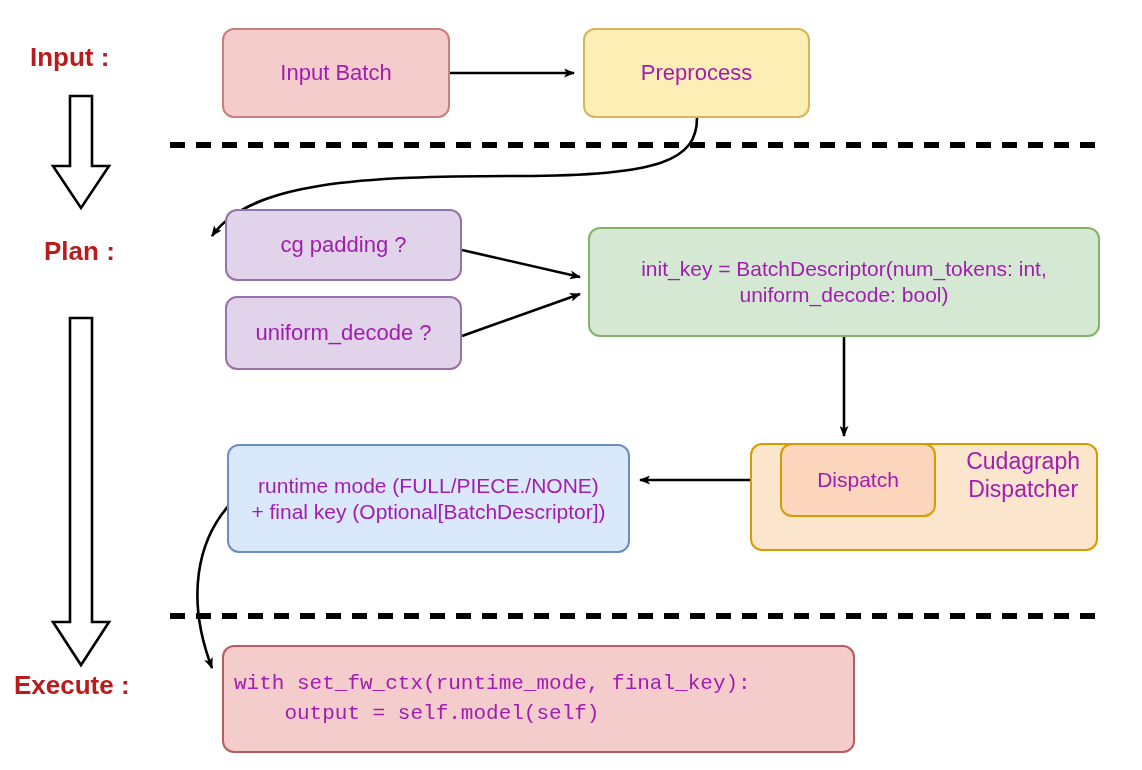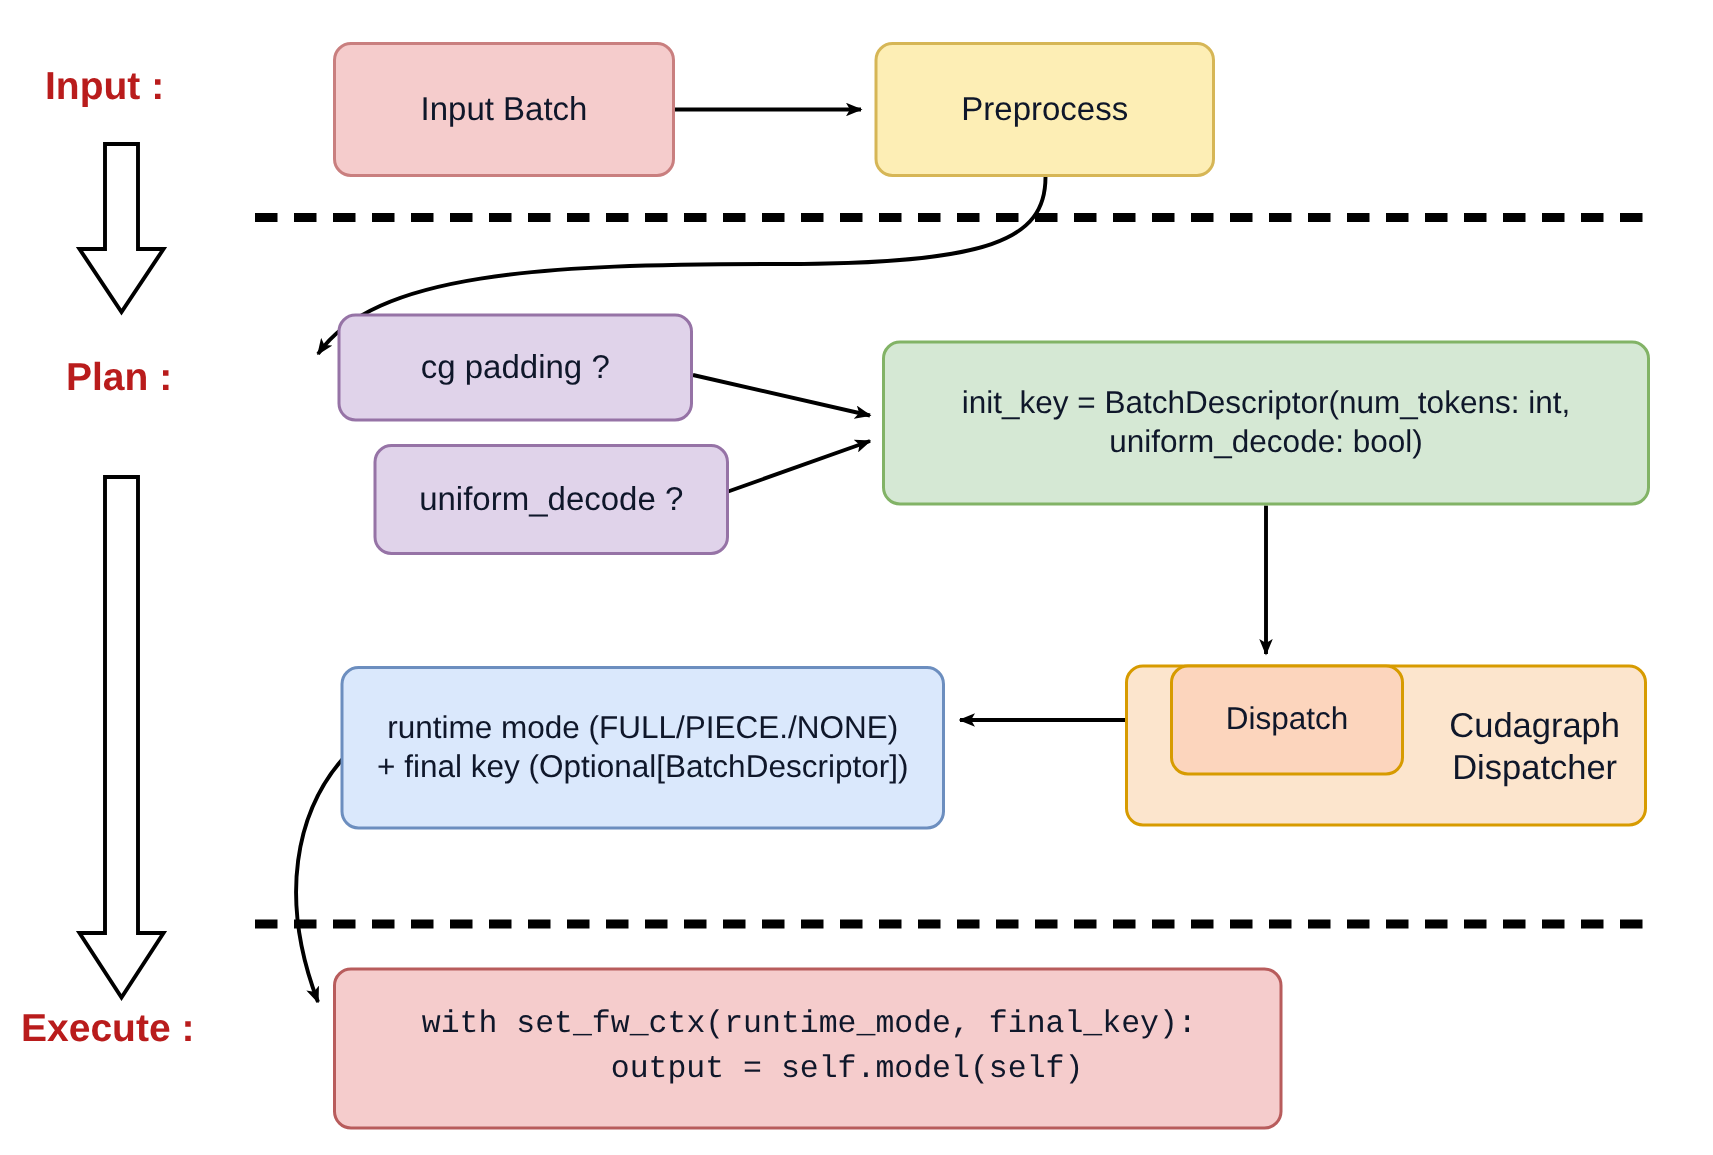--- a/index.html
+++ b/index.html
@@ -35,21 +35,21 @@
     position: absolute;
     box-sizing: border-box;
     border-radius: 12px;
     border-width: 2px;
     border-style: solid;
     display: flex;
     align-items: center;
     justify-content: center;
     text-align: center;
     font-size: 22px;
-    color: #0f172a;
+    color: #a21caf;
     line-height: 1.22;
     padding: 2px 8px;
   }
   .node .lines { width: 100%; }
   .node .lines span { display: block; }
 
   .n-input-batch {
     background: #f5cccc;
     border-color: #c97f7f;
   }
@@ -63,21 +63,21 @@
     border-color: #9673a6;
   }
   .n-green {
     background: #d5e8d4;
     border-color: #82b366;
     font-size: 21px;
   }
   .n-dispatcher-outer {
     background: #fce5cd;
     border-color: #d79b00;
-    align-items: center;
+    align-items: flex-start;
     justify-content: flex-end;
     padding-right: 16px;
     font-size: 23px;
   }
   .n-dispatch-inner {
     background: #fcd5bd;
     border-color: #d79b00;
     font-size: 21px;
   }
   .n-blue {
@@ -167,21 +167,21 @@
       <span>Preprocess</span>
     </div>
   </div>
 
   <div class="node n-purple" style="left:225px; top:209px; width:237px; height:72px;">
     <div class="lines">
       <span>cg padding ?</span>
     </div>
   </div>
 
-  <div class="node n-purple" style="left:225px; top:296px; width:237px; height:74px;margin-left:24px;">
+  <div class="node n-purple" style="left:225px; top:296px; width:237px; height:74px;">
     <div class="lines">
       <span>uniform_decode ?</span>
     </div>
   </div>
 
   <div class="node n-green" style="left:588px; top:227px; width:512px; height:110px;">
     <div class="lines">
       <span>init_key = BatchDescriptor(num_tokens: int,</span>
       <span>uniform_decode: bool)</span>
     </div>
@@ -200,20 +200,20 @@
     </div>
   </div>
 
   <div class="node n-blue" style="left:227px; top:444px; width:403px; height:109px;">
     <div class="lines">
       <span>runtime mode (FULL/PIECE./NONE)</span>
       <span>+ final key (Optional[BatchDescriptor])</span>
     </div>
   </div>
 
-  <div class="node n-code" style="left:222px; top:645px; width:633px; height:108px;text-align:center;">
+  <div class="node n-code" style="left:222px; top:645px; width:633px; height:108px;">
     <div class="lines">
       <span>with set_fw_ctx(runtime_mode, final_key):</span>
       <span>    output = self.model(self)</span>
     </div>
   </div>
 
 </div>
 
 </body></html>

